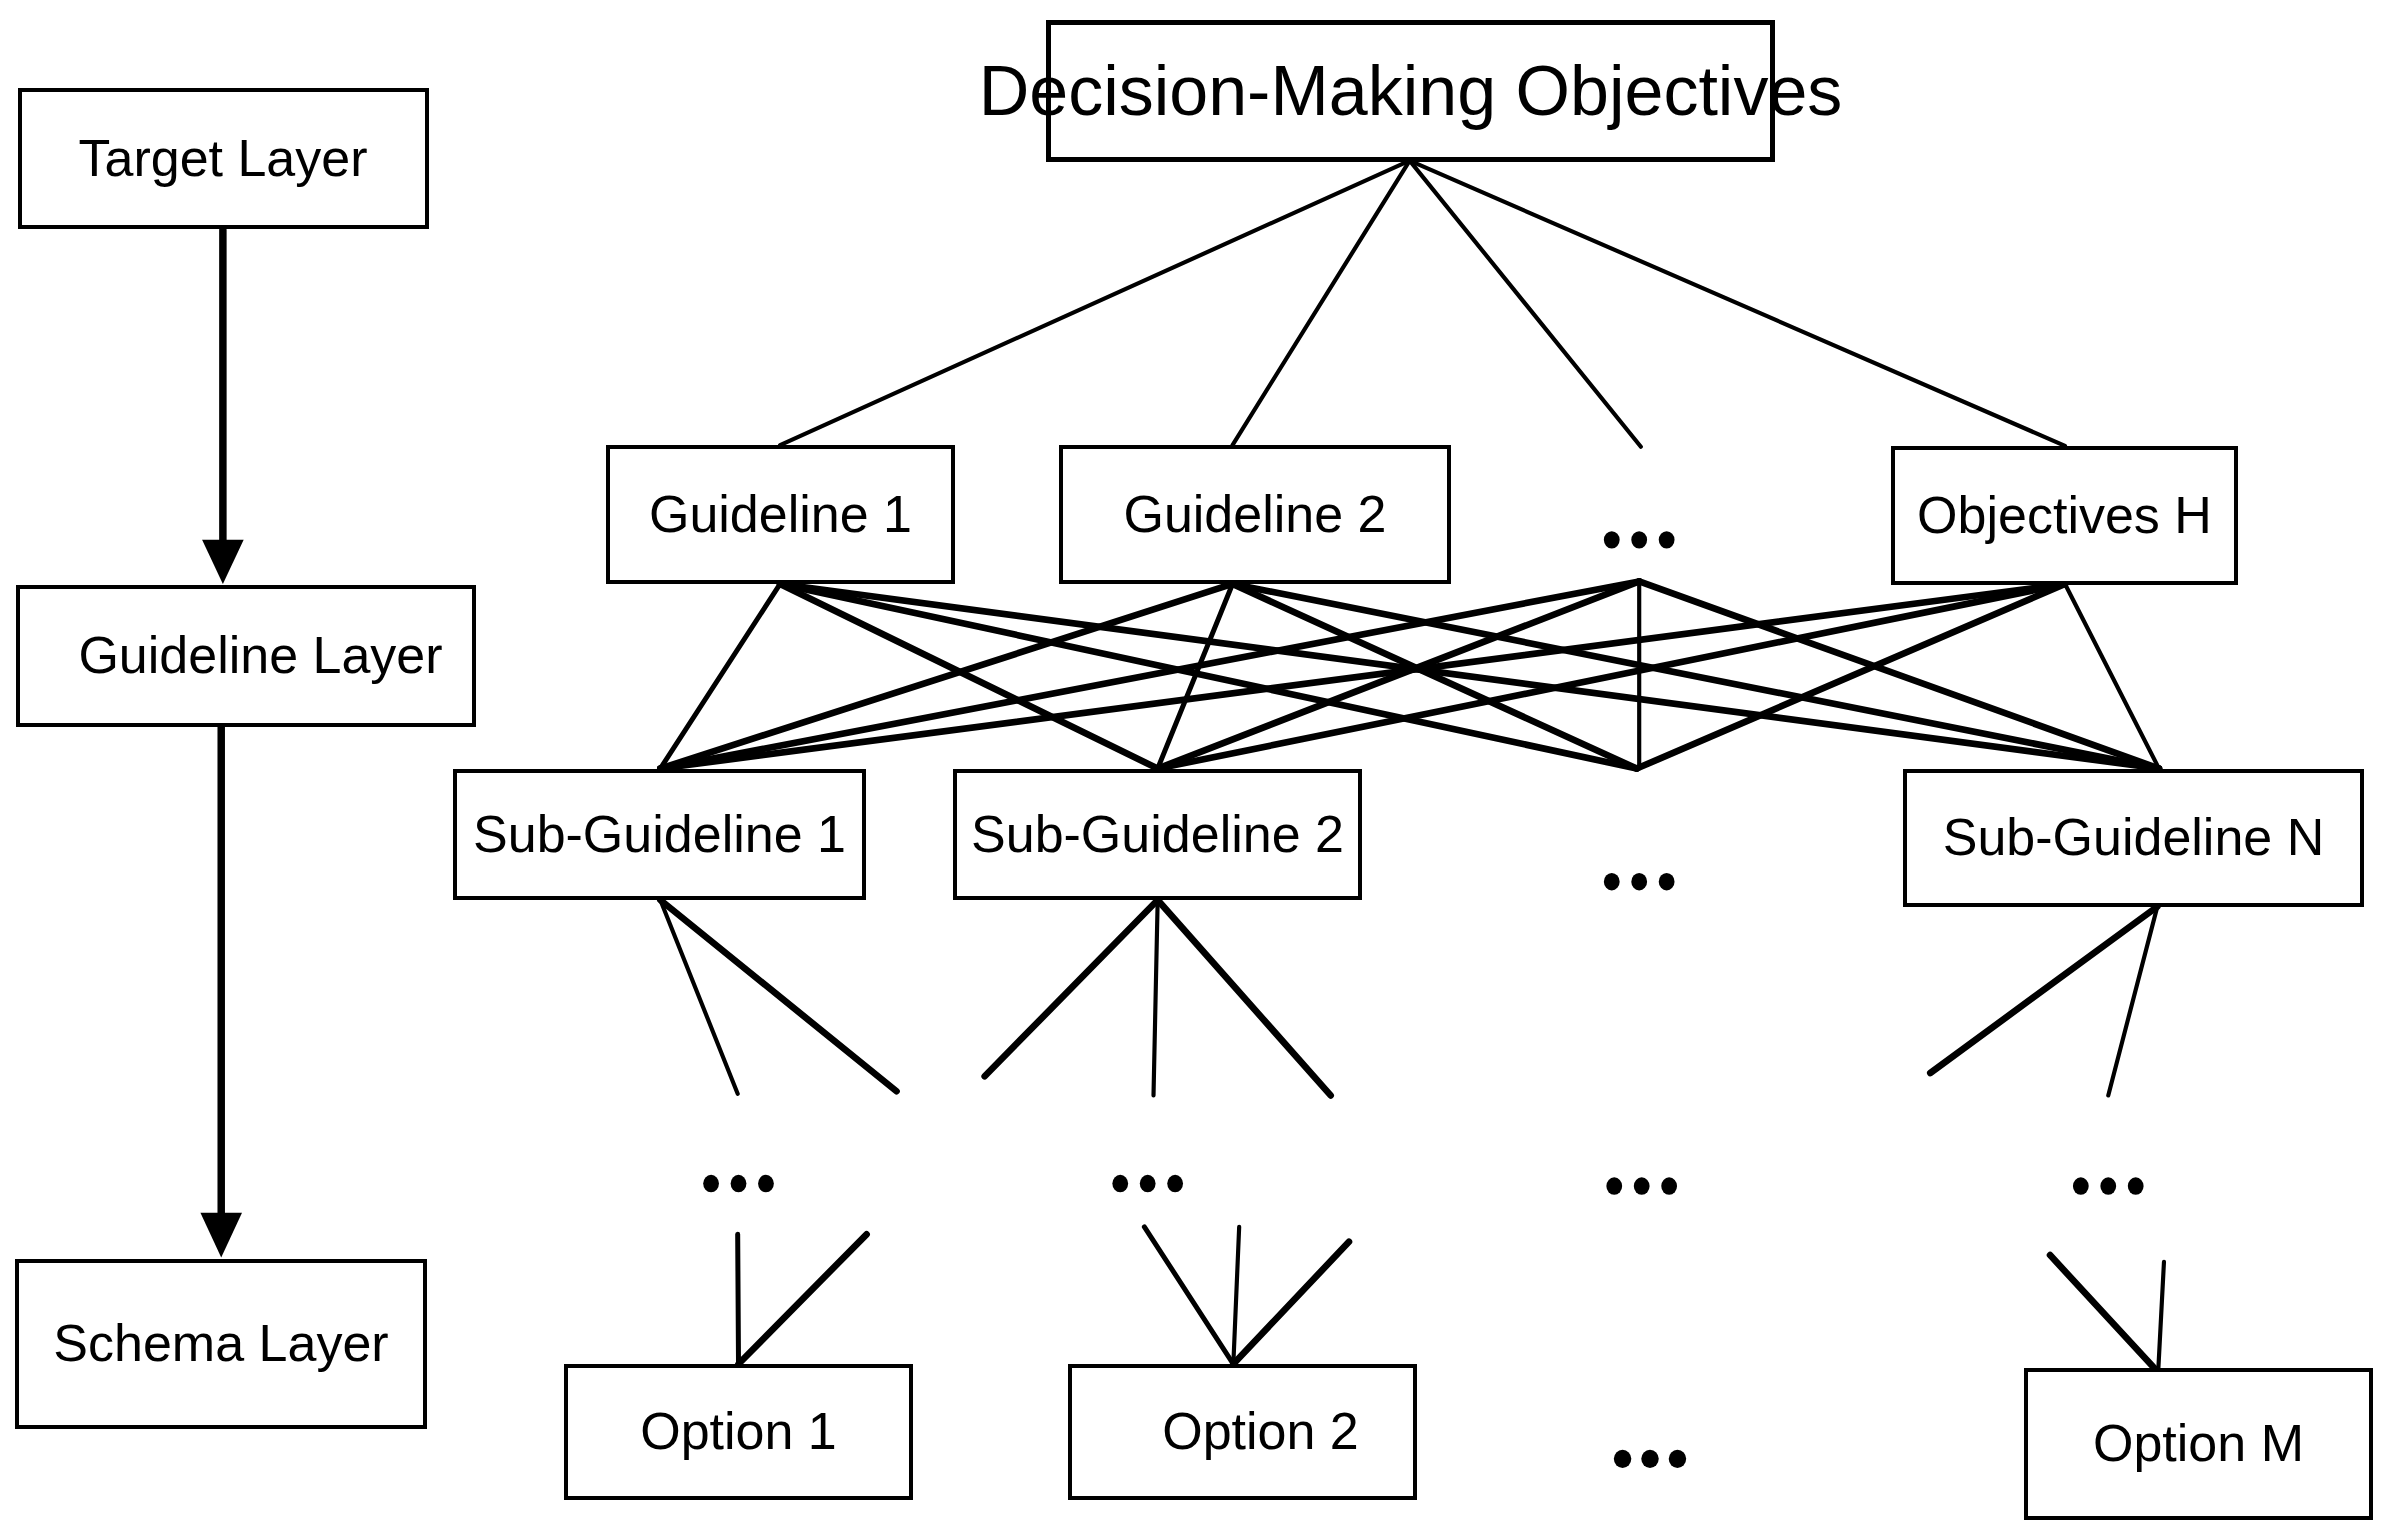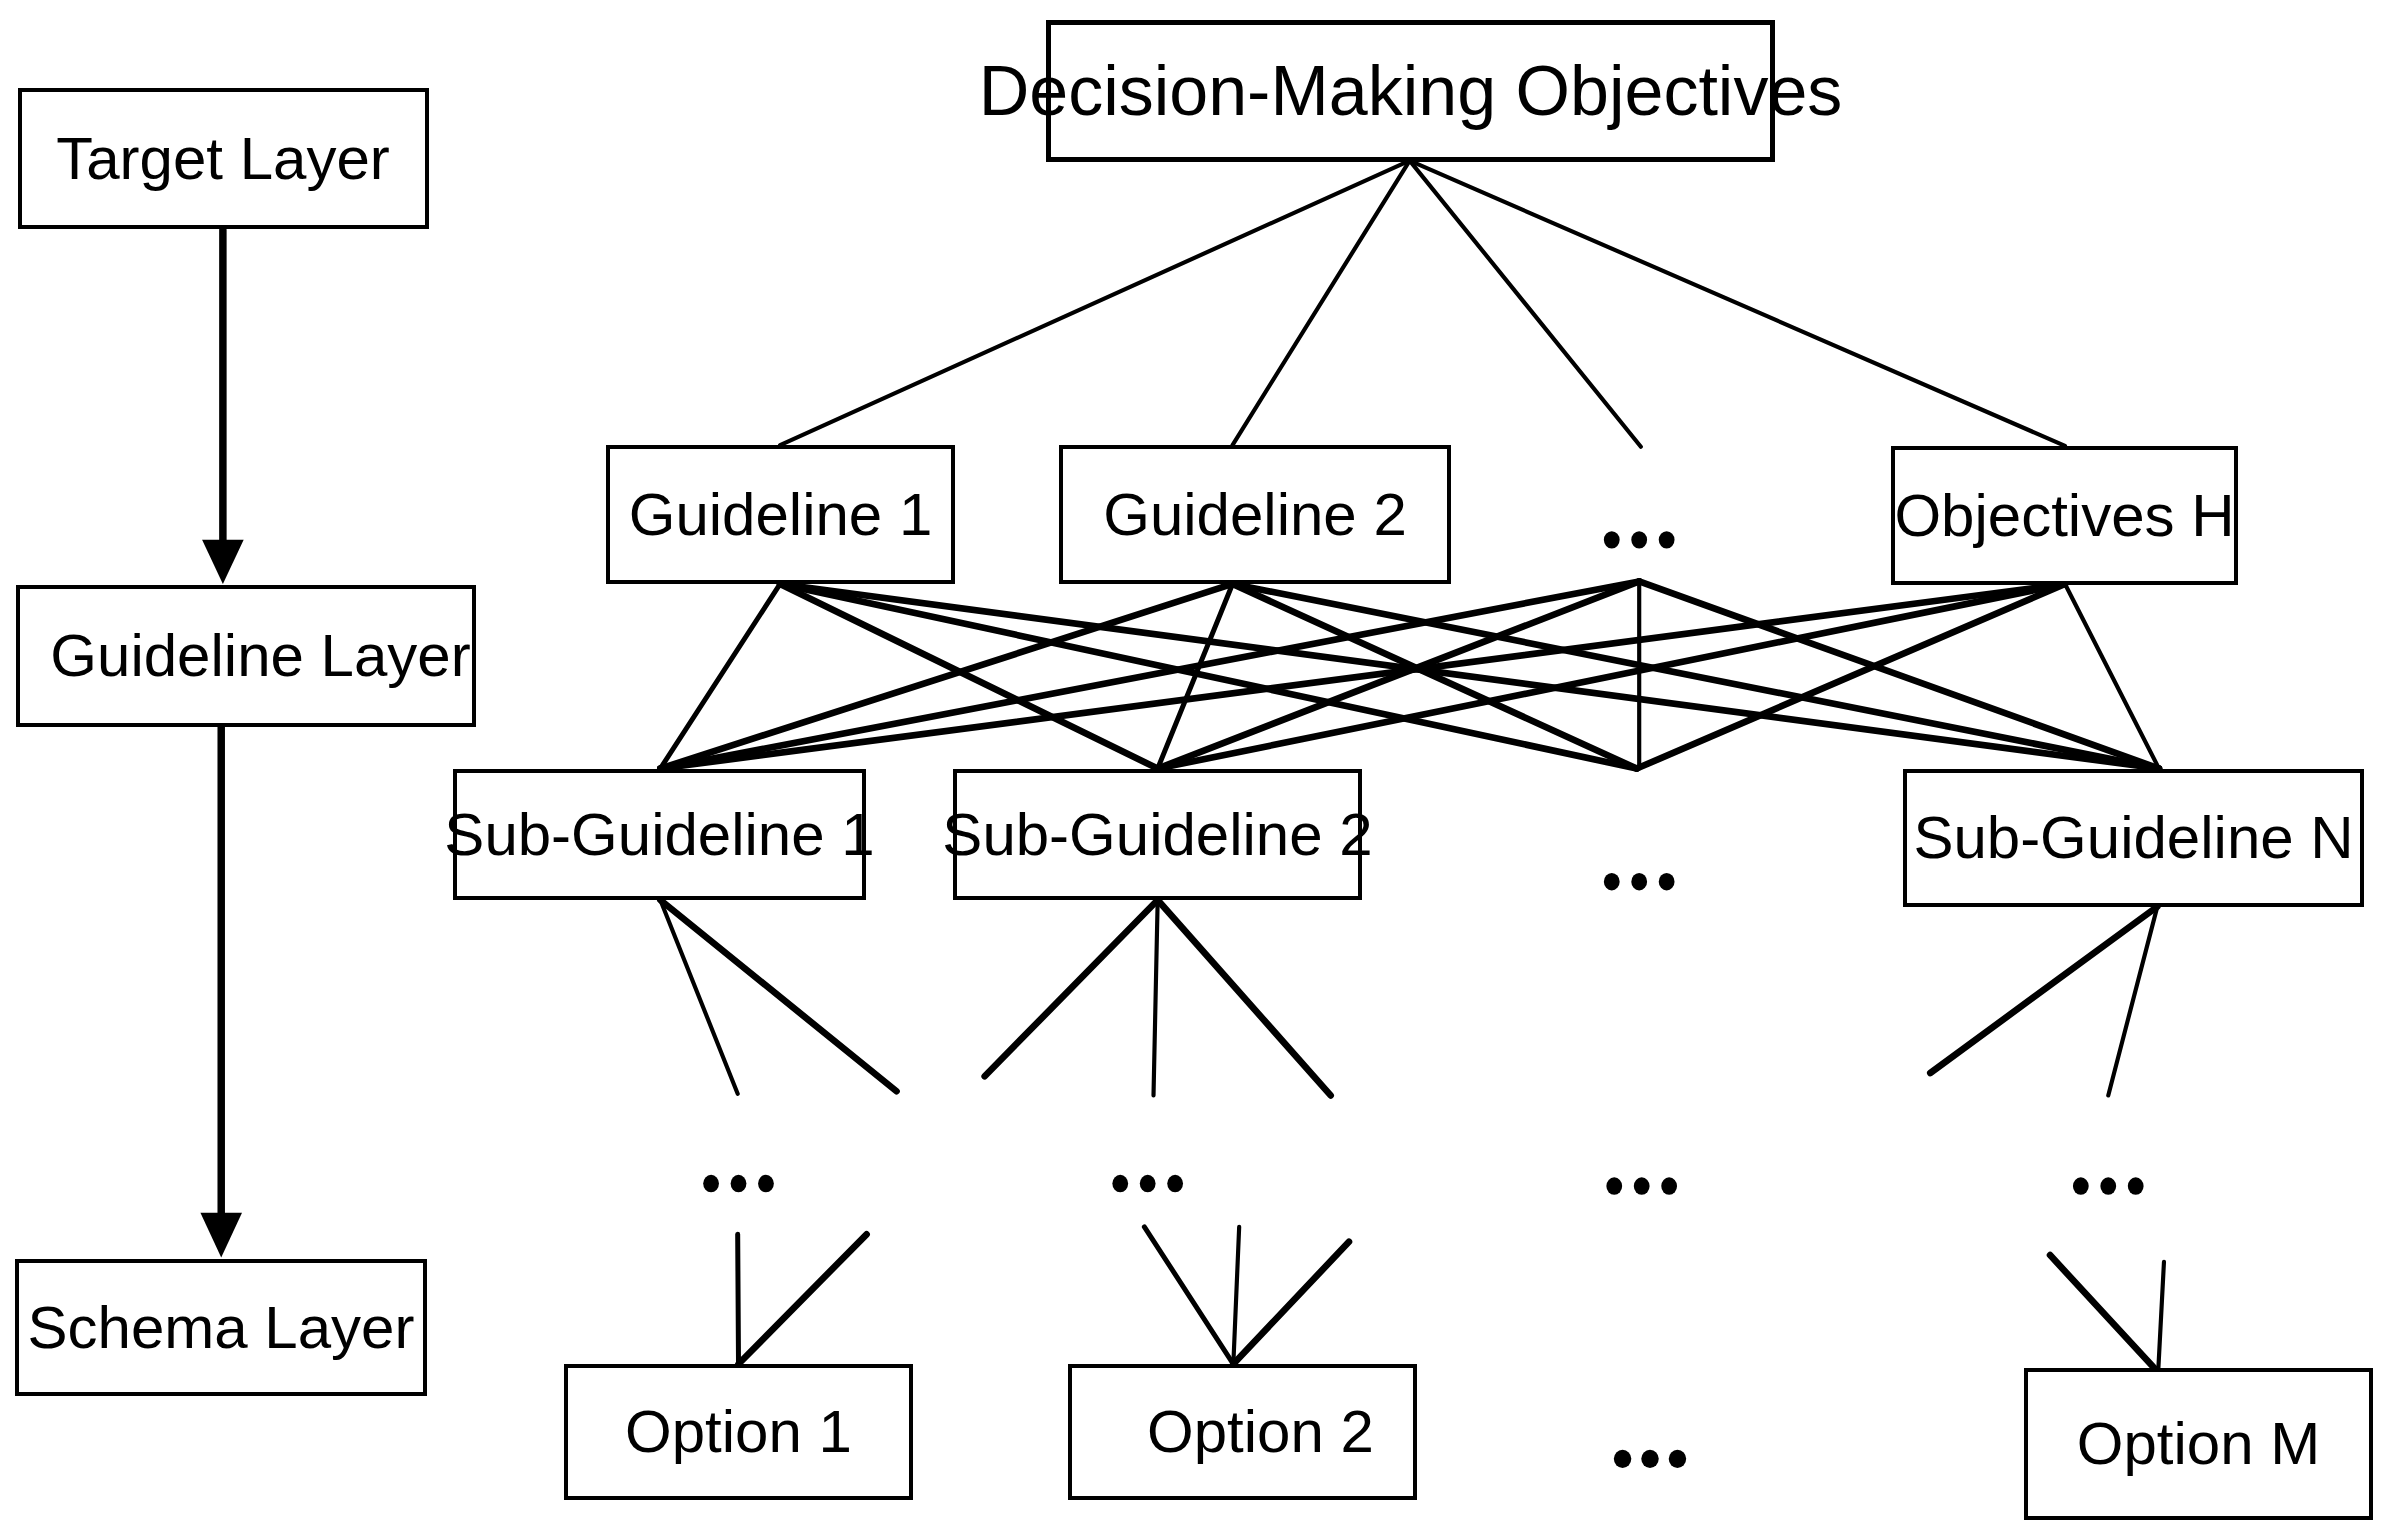--- a/index.html
+++ b/index.html
@@ -15,21 +15,21 @@
     background:var(--background-color);
     font-family:"Liberation Sans","DejaVu Sans",sans-serif;
     color:var(--text-color);
   }
   .wires{position:absolute;left:0;top:0;width:2401px;height:1523px;}
   .node{
     position:absolute;box-sizing:border-box;
     border:4.2px solid var(--box-border-color);
     background:var(--background-color);
     display:flex;align-items:center;justify-content:center;
-    font-size:60px;line-height:1.1;white-space:nowrap;
+    font-size:52px;line-height:1.1;white-space:nowrap;
     color:var(--text-color);
   }
   .node.big{border-width:5px;font-size:70px;}
 </style>
 </head>
 <body>
 
 <div class="stage">
 
   <svg class="wires" viewBox="0 0 2887 1831" xmlns="http://www.w3.org/2000/svg" stroke="currentColor" style="color:var(--line-color)" fill="none" stroke-linecap="round">
@@ -124,21 +124,21 @@
     </g>
     <g fill="currentColor" stroke="none">
       <ellipse cx="1951" cy="1754" rx="10.5" ry="11"></ellipse>
         <ellipse cx="1984" cy="1754" rx="10.5" ry="11"></ellipse>
         <ellipse cx="2017" cy="1754" rx="10.5" ry="11"></ellipse>
     </g>
   </svg>
 
   <div class="node" style="left:17.5px;top:88px;width:411px;height:141px;">Target Layer</div>
   <div class="node" style="left:16px;top:585px;width:460px;height:142px;padding-left:29px;">Guideline Layer</div>
-  <div class="node" style="left:15px;top:1259px;width:412px;height:137px;">Schema Layer</div>
+  <div class="node" style="left:15px;top:1259px;width:412px;height:170px;">Schema Layer</div>
 
   <div class="node big" style="left:1046px;top:20px;width:729px;height:142px;">Decision-Making Objectives</div>
 
   <div class="node" style="left:606px;top:445px;width:349px;height:139px;">Guideline 1</div>
   <div class="node" style="left:1059px;top:445px;width:392px;height:139px;">Guideline 2</div>
   <div class="node" style="left:1891px;top:446px;width:347px;height:139px;">Objectives H</div>
 
   <div class="node" style="left:453px;top:769px;width:413px;height:131px;">Sub-Guideline 1</div>
   <div class="node" style="left:953px;top:769px;width:409px;height:131px;">Sub-Guideline 2</div>
   <div class="node" style="left:1903px;top:769px;width:461px;height:138px;">Sub-Guideline N</div>

